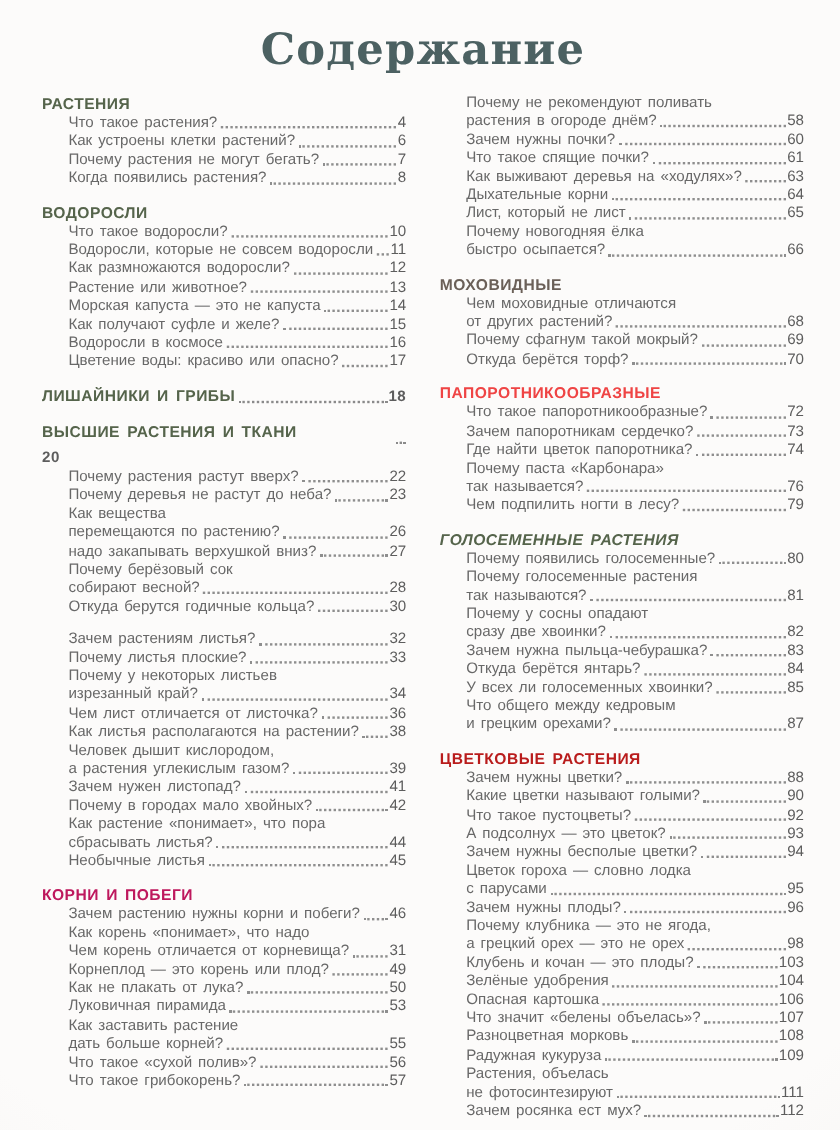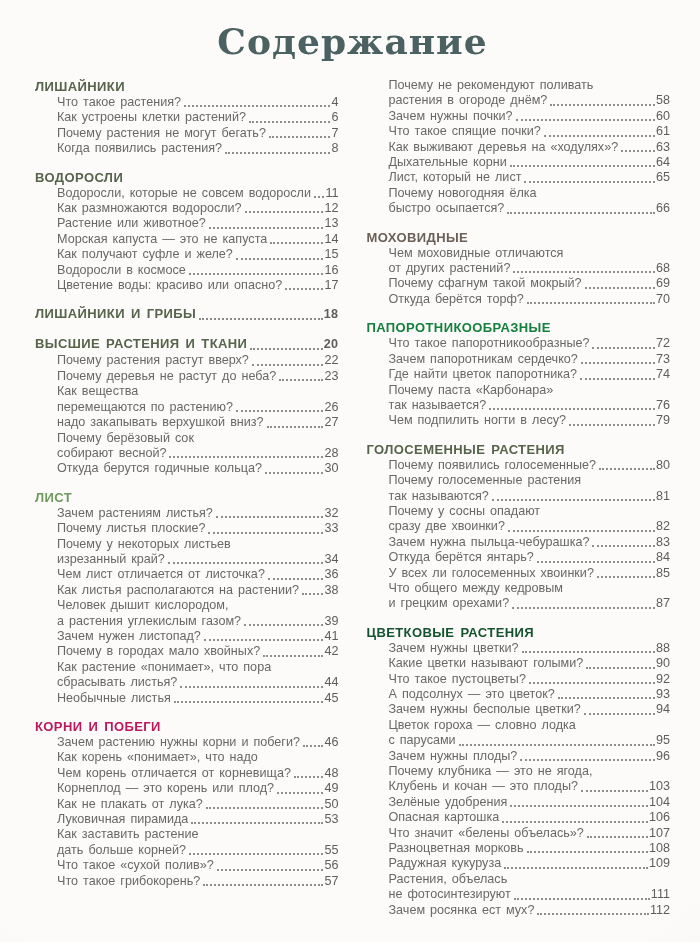--- a/index.html
+++ b/index.html
@@ -38,21 +38,21 @@
   .header .page-num{font-weight:bold;}
 </style>
 </head>
 <body>
 
 <div class="page">
   <h1 class="title">Содержание</h1>
   <div class="cols">
     <div class="col">
         <div class="section">
-          <div class="header" style="color: rgb(85, 100, 75);"><span class="htext">ЛИШАЙНИКИ</span></div>
+          <div class="header" style="color: rgb(85, 100, 75);"><span class="htext">РАСТЕНИЯ</span></div>
           <div class="entry">
             <div class="eline row">
               <span class="etext">Что такое растения?</span>
               <span class="leader"></span>
               <span class="page-num">4</span>
             </div>
           </div>
           <div class="entry">
             <div class="eline row">
               <span class="etext">Как устроены клетки растений?</span>
@@ -70,20 +70,27 @@
           <div class="entry">
             <div class="eline row">
               <span class="etext">Когда появились растения?</span>
               <span class="leader"></span>
               <span class="page-num">8</span>
             </div>
           </div>
         </div>
         <div class="section">
           <div class="header" style="color: rgb(85, 100, 75);"><span class="htext">ВОДОРОСЛИ</span></div>
+          <div class="entry">
+            <div class="eline row">
+              <span class="etext">Что такое водоросли?</span>
+              <span class="leader"></span>
+              <span class="page-num">10</span>
+            </div>
+          </div>
           <div class="entry">
             <div class="eline row">
               <span class="etext">Водоросли, которые не совсем водоросли</span>
               <span class="leader"></span>
               <span class="page-num">11</span>
             </div>
           </div>
           <div class="entry">
             <div class="eline row">
               <span class="etext">Как размножаются водоросли?</span>
@@ -128,21 +135,21 @@
           </div>
         </div>
         <div class="section">
           <div class="header row" style="color: rgb(85, 100, 75); justify-content: center;">
             <span class="htext">ЛИШАЙНИКИ И ГРИБЫ</span>
             <span class="leader"></span>
             <span class="page-num">18</span>
           </div>
         </div>
         <div class="section">
-          <div class="header row" style="color: rgb(85, 100, 75);">
+          <div class="header row" style="color: rgb(85, 100, 75); flex-direction: column;">
             <span class="htext">ВЫСШИЕ РАСТЕНИЯ И ТКАНИ</span>
             <span class="leader"></span>
             <span class="page-num">20</span>
           </div>
           <div class="entry">
             <div class="eline row">
               <span class="etext">Почему растения растут вверх?</span>
               <span class="leader"></span>
               <span class="page-num">22</span>
             </div>
@@ -179,21 +186,20 @@
           </div>
           <div class="entry">
             <div class="eline row">
               <span class="etext">Откуда берутся годичные кольца?</span>
               <span class="leader"></span>
               <span class="page-num">30</span>
             </div>
           </div>
         </div>
         <div class="section">
-          <div class="header" style="color: rgb(111, 154, 94);"><span class="htext">ЛИСТ</span></div>
           <div class="entry">
             <div class="eline row">
               <span class="etext">Зачем растениям листья?</span>
               <span class="leader"></span>
               <span class="page-num">32</span>
             </div>
           </div>
           <div class="entry">
             <div class="eline row">
               <span class="etext">Почему листья плоские?</span>
@@ -270,21 +276,21 @@
               <span class="page-num">46</span>
             </div>
           </div>
           <div class="entry">
             <div class="eline">Как корень «понимает», что надо</div>
           </div>
           <div class="entry">
             <div class="eline row">
               <span class="etext">Чем корень отличается от корневища?</span>
               <span class="leader"></span>
-              <span class="page-num">48</span>
+              <span class="page-num">31</span>
             </div>
           </div>
           <div class="entry">
             <div class="eline row">
               <span class="etext">Корнеплод — это корень или плод?</span>
               <span class="leader"></span>
               <span class="page-num">49</span>
             </div>
           </div>
           <div class="entry">
@@ -398,21 +404,21 @@
           </div>
           <div class="entry">
             <div class="eline row">
               <span class="etext">Откуда берётся торф?</span>
               <span class="leader"></span>
               <span class="page-num">70</span>
             </div>
           </div>
         </div>
         <div class="section">
-          <div class="header" style="color: #15803d;"><span class="htext">ПАПОРОТНИКООБРАЗНЫЕ</span></div>
+          <div class="header" style="color: #ef4444;"><span class="htext">ПАПОРОТНИКООБРАЗНЫЕ</span></div>
           <div class="entry">
             <div class="eline row">
               <span class="etext">Что такое папоротникообразные?</span>
               <span class="leader"></span>
               <span class="page-num">72</span>
             </div>
           </div>
           <div class="entry">
             <div class="eline row">
               <span class="etext">Зачем папоротникам сердечко?</span>
@@ -437,21 +443,21 @@
           </div>
           <div class="entry">
             <div class="eline row">
               <span class="etext">Чем подпилить ногти в лесу?</span>
               <span class="leader"></span>
               <span class="page-num">79</span>
             </div>
           </div>
         </div>
         <div class="section">
-          <div class="header" style="color: rgb(85, 100, 75);"><span class="htext">ГОЛОСЕМЕННЫЕ РАСТЕНИЯ</span></div>
+          <div class="header" style="color: rgb(85, 100, 75); font-style: italic;"><span class="htext">ГОЛОСЕМЕННЫЕ РАСТЕНИЯ</span></div>
           <div class="entry">
             <div class="eline row">
               <span class="etext">Почему появились голосеменные?</span>
               <span class="leader"></span>
               <span class="page-num">80</span>
             </div>
           </div>
           <div class="entry">
             <div class="eline">Почему голосеменные растения</div>
             <div class="eline row">
@@ -492,21 +498,21 @@
           <div class="entry">
             <div class="eline">Что общего между кедровым</div>
             <div class="eline row">
               <span class="etext">и грецким орехами?</span>
               <span class="leader"></span>
               <span class="page-num">87</span>
             </div>
           </div>
         </div>
         <div class="section">
-          <div class="header" style="color: #14532d;"><span class="htext">ЦВЕТКОВЫЕ РАСТЕНИЯ</span></div>
+          <div class="header" style="color: #b91c1c;"><span class="htext">ЦВЕТКОВЫЕ РАСТЕНИЯ</span></div>
           <div class="entry">
             <div class="eline row">
               <span class="etext">Зачем нужны цветки?</span>
               <span class="leader"></span>
               <span class="page-num">88</span>
             </div>
           </div>
           <div class="entry">
             <div class="eline row">
               <span class="etext">Какие цветки называют голыми?</span>
@@ -545,20 +551,25 @@
           </div>
           <div class="entry">
             <div class="eline row">
               <span class="etext">Зачем нужны плоды?</span>
               <span class="leader"></span>
               <span class="page-num">96</span>
             </div>
           </div>
           <div class="entry">
             <div class="eline">Почему клубника — это не ягода,</div>
+            <div class="eline row">
+              <span class="etext">а грецкий орех — это не орех</span>
+              <span class="leader"></span>
+              <span class="page-num">98</span>
+            </div>
           </div>
           <div class="entry">
             <div class="eline row">
               <span class="etext">Клубень и кочан — это плоды?</span>
               <span class="leader"></span>
               <span class="page-num">103</span>
             </div>
           </div>
           <div class="entry">
             <div class="eline row">

